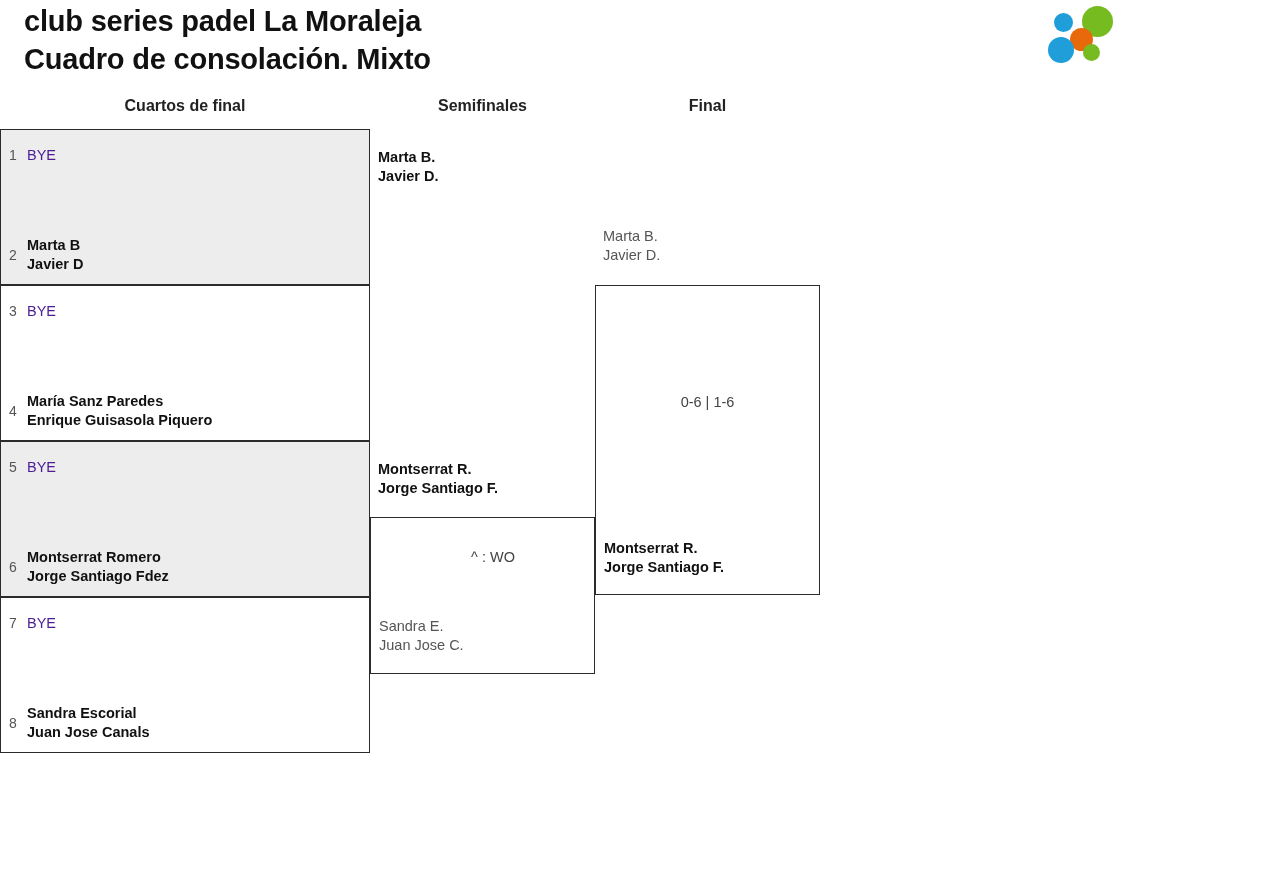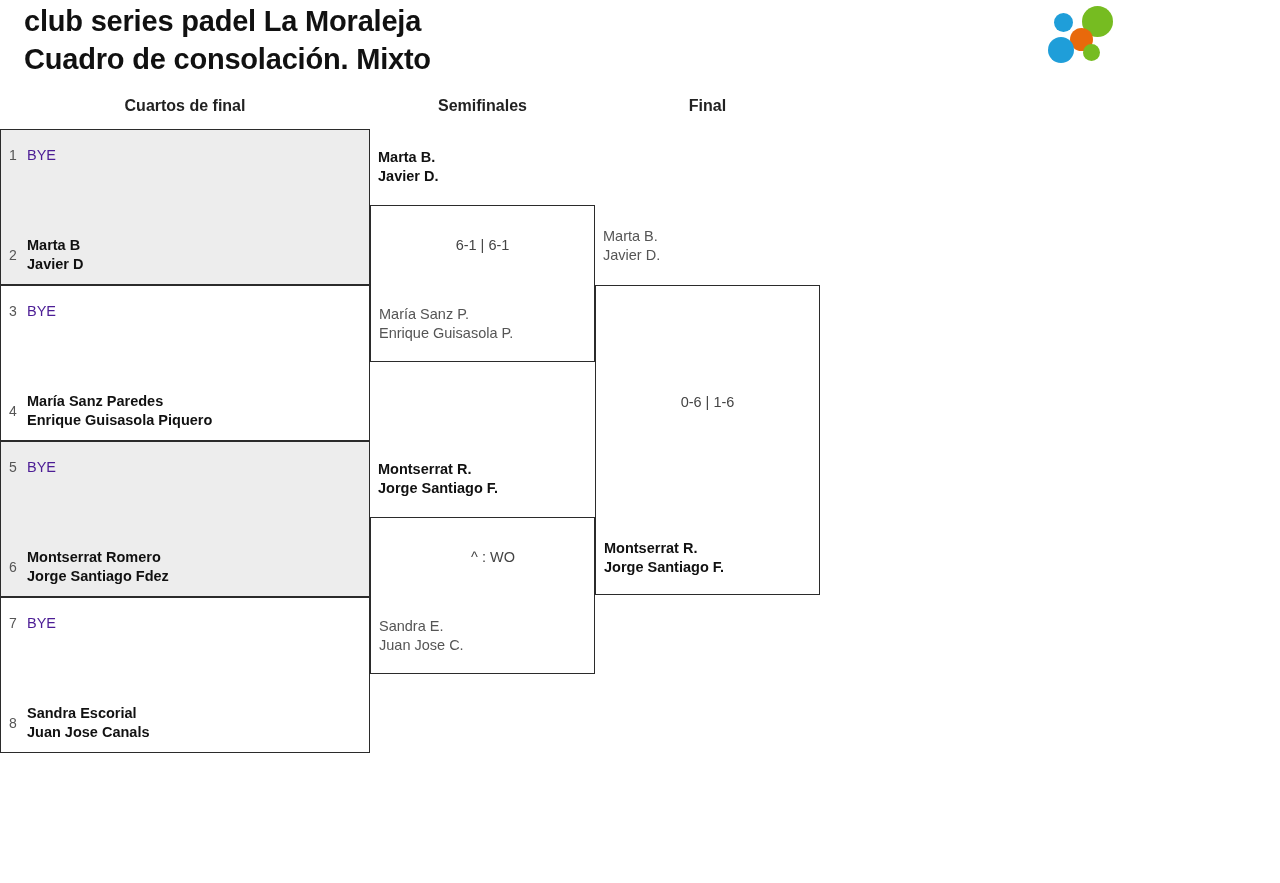--- a/index.html
+++ b/index.html
@@ -169,27 +169,20 @@
         <span class="nm">Juan Jose Canals</span>
       </span>
     </div>
   </div>
 
   <div class="side-names win" style="left:378px;top:148px;">
     <span class="nm">Marta B.</span>
     <span class="nm">Javier D.</span>
   </div>
 
-  <div class="box" style="left:370px;top:205px;width:225px;height:157px;">
-    <div class="score" style="top:31px;">6-1 | 6-1</div>
-    <div class="side-names lose" style="left:8px;top:99px;">
-      <span class="nm">María Sanz P.</span>
-      <span class="nm">Enrique Guisasola P.</span>
-    </div>
-  </div>
 
   <div class="side-names win" style="left:378px;top:460px;">
     <span class="nm">Montserrat R.</span>
     <span class="nm">Jorge Santiago F.</span>
   </div>
 
   <div class="box" style="left:370px;top:517px;width:225px;height:157px;">
     <div class="score" style="top:31px;margin-left:21px;">^ : WO</div>
     <div class="side-names lose" style="left:8px;top:99px;">
       <span class="nm">Sandra E.</span>

